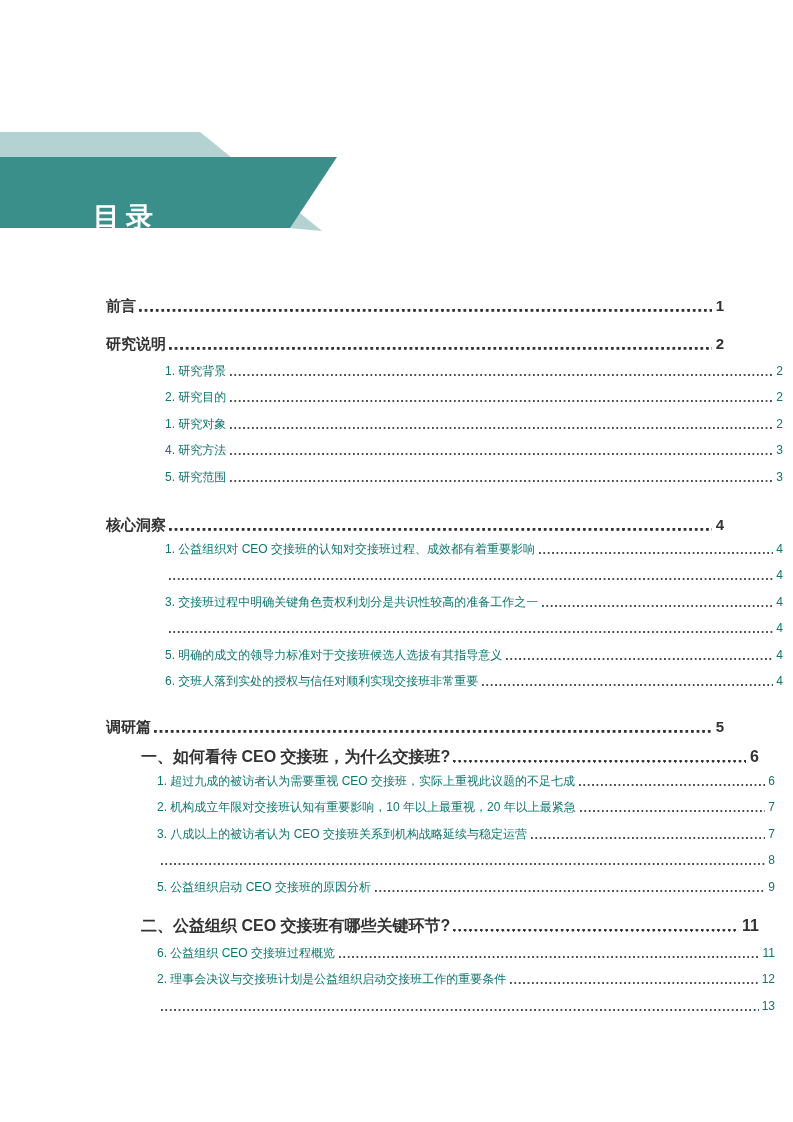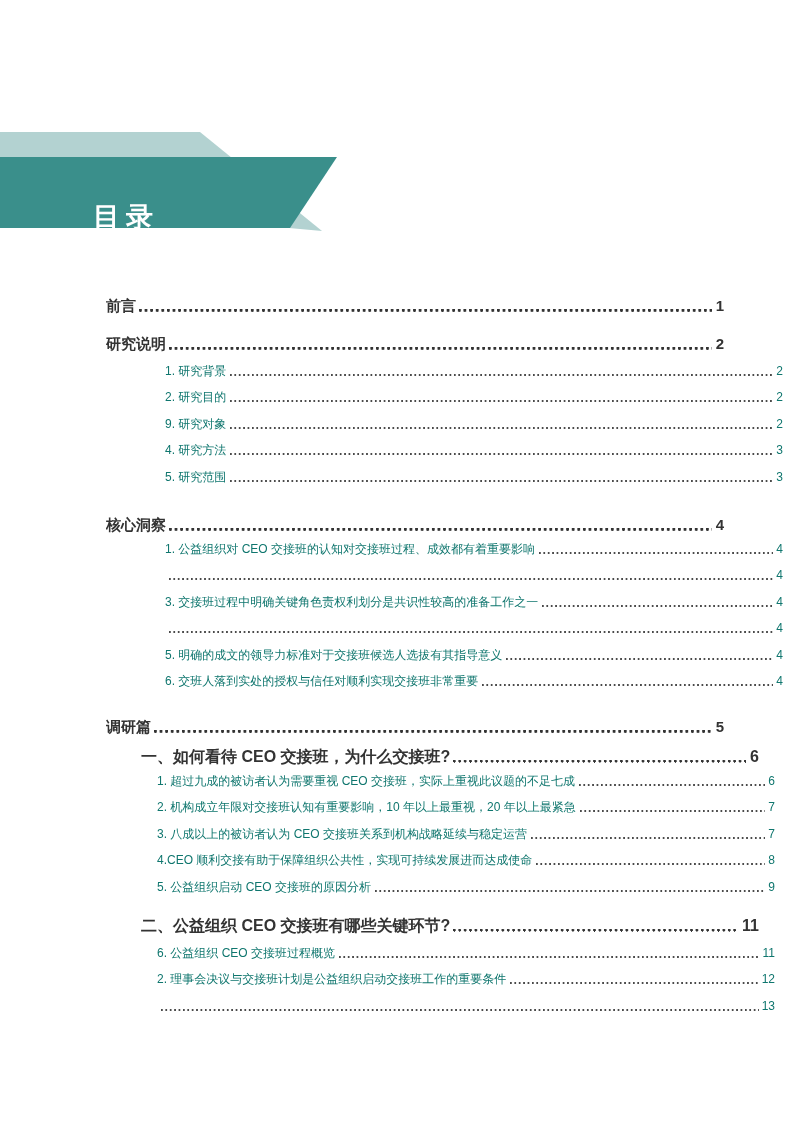--- a/index.html
+++ b/index.html
@@ -93,21 +93,21 @@
       <span class="page-num">2</span>
     </div>
 
     <div class="row l3a" style="top:388px">
       <span class="label">2. 研究目的</span>
       <span class="leader"></span>
       <span class="page-num">2</span>
     </div>
 
     <div class="row l3a" style="top:415px">
-      <span class="label">9. 研究对象</span>
+      <span class="label">1. 研究对象</span>
       <span class="leader"></span>
       <span class="page-num">2</span>
     </div>
 
     <div class="row l3a" style="top:441px">
       <span class="label">4. 研究方法</span>
       <span class="leader"></span>
       <span class="page-num">3</span>
     </div>
 
@@ -181,21 +181,20 @@
       <span class="page-num">7</span>
     </div>
 
     <div class="row l3b" style="top:825px">
       <span class="label">3. 八成以上的被访者认为 CEO 交接班关系到机构战略延续与稳定运营</span>
       <span class="leader"></span>
       <span class="page-num">7</span>
     </div>
 
     <div class="row l3b" style="top:851px">
-      <span class="label">4.CEO 顺利交接有助于保障组织公共性，实现可持续发展进而达成使命</span>
       <span class="leader"></span>
       <span class="page-num">8</span>
     </div>
 
     <div class="row l3b" style="top:878px">
       <span class="label">5. 公益组织启动 CEO 交接班的原因分析</span>
       <span class="leader"></span>
       <span class="page-num">9</span>
     </div>
 

